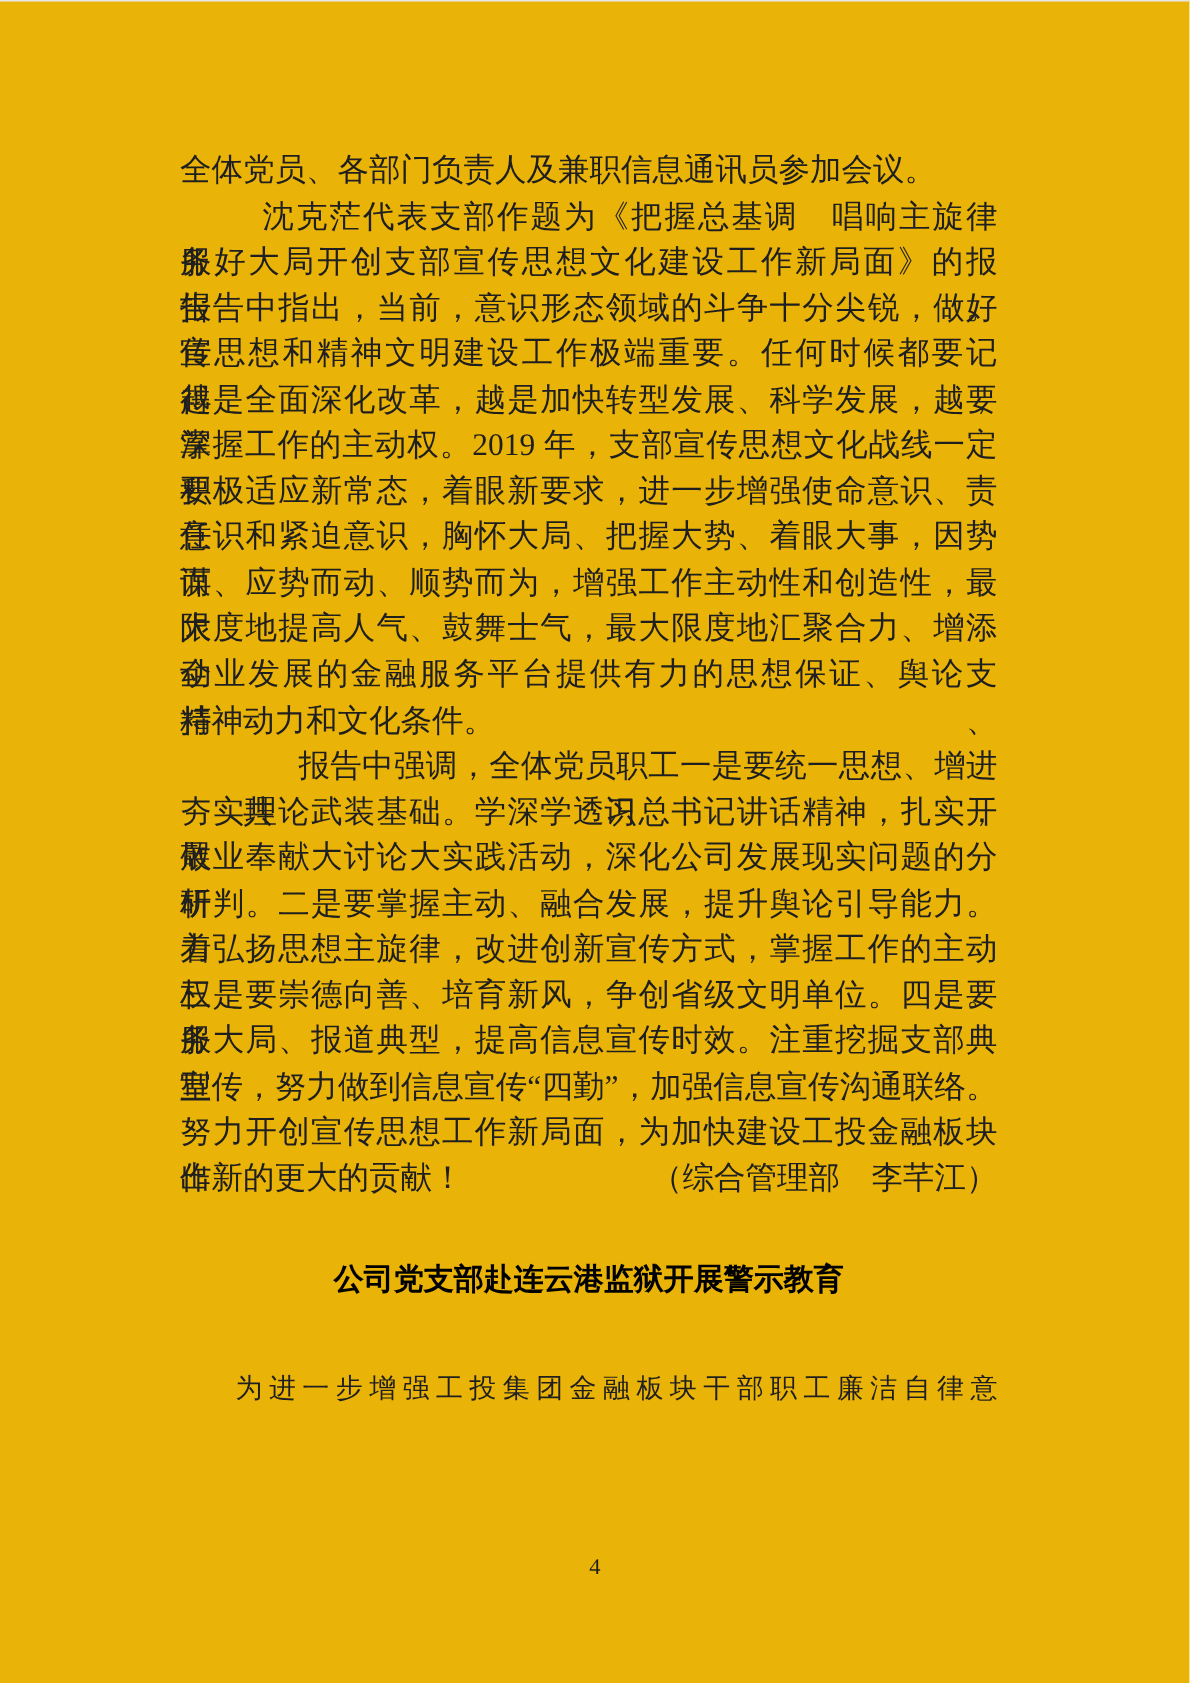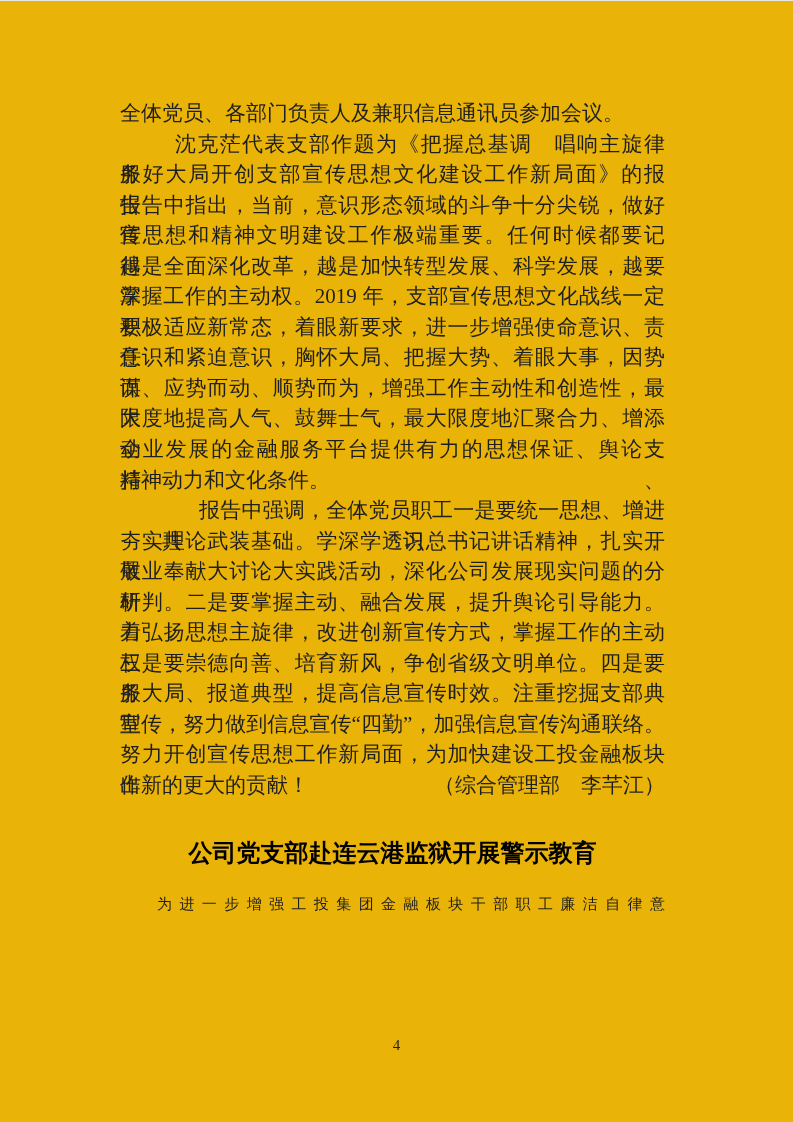--- a/index.html
+++ b/index.html
@@ -36,34 +36,34 @@
     justify-content: space-between;
     white-space: nowrap;
   }
   .article-title {
     margin-top: 34px;
     height: 36px;
     line-height: 36px;
     text-align: center;
     font-family: "Liberation Sans", sans-serif;
     font-weight: 700;
-    font-size: 24px;
+    font-size: 20px;
     color: #000000;
     letter-spacing: 0px;
   }
   .para-first-line {
-    margin-top: 20px;
-    font-size: 15px;
+    margin-top: 39px;
+    font-size: 18px;
     height: 30px;
     line-height: 30px;
     color: #1f1f1f;
     text-align: justify;
     text-align-last: justify;
     text-indent: 37px;
-    font-family: Liberation Mono, monospace;
+    font-family: Liberation Sans, sans-serif;
   }
   .page-number {
     position: absolute;
     left: 0;
     top: 1036px;
     width: 100%;
     text-align: center;
     font-size: 15px;
     color: #1f1f1f;
     font-family: "Liberation Serif", serif;

